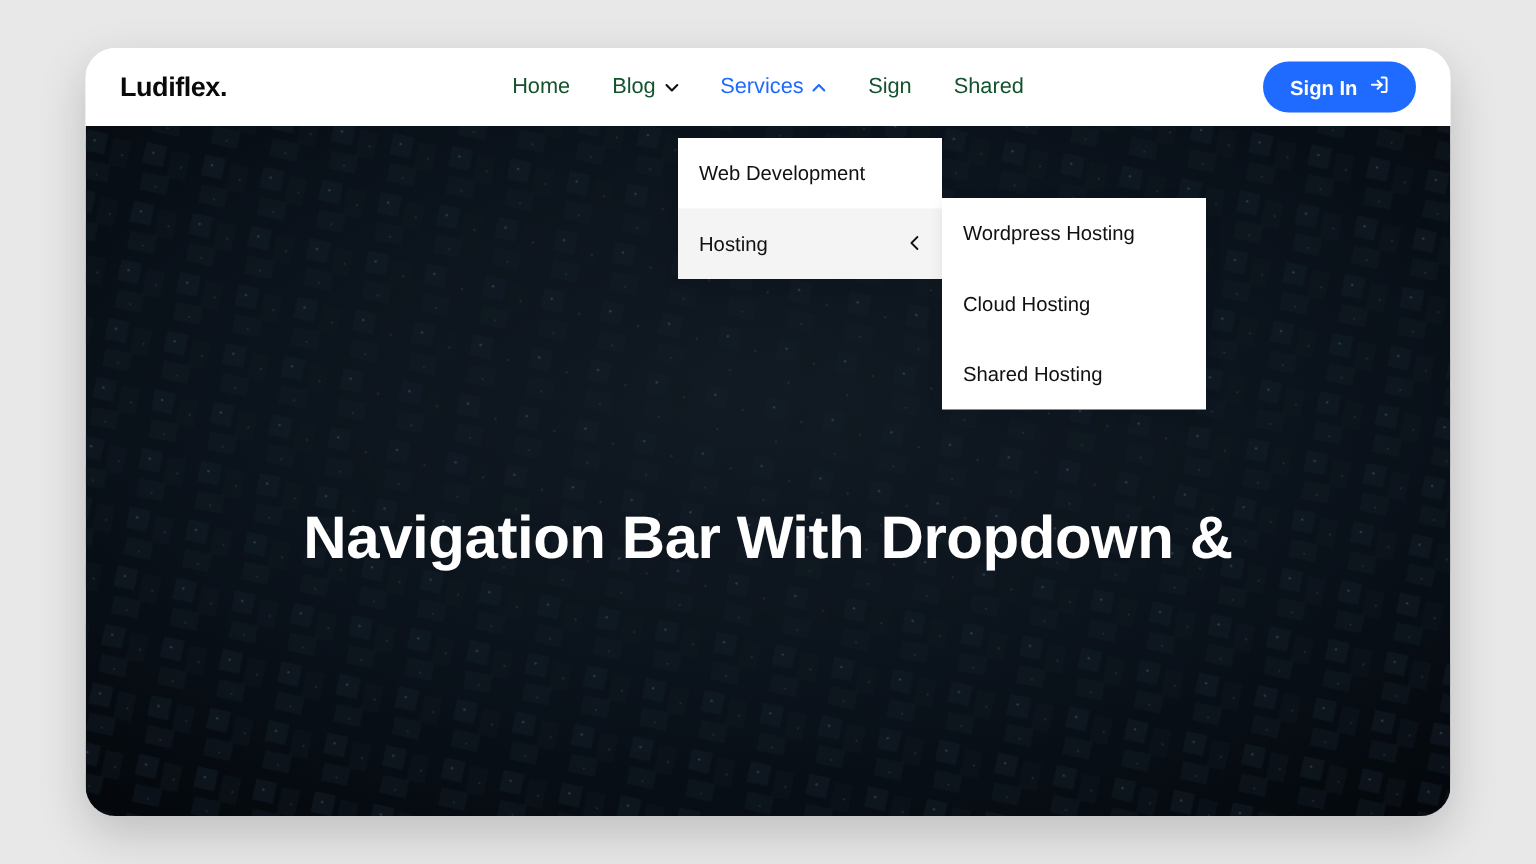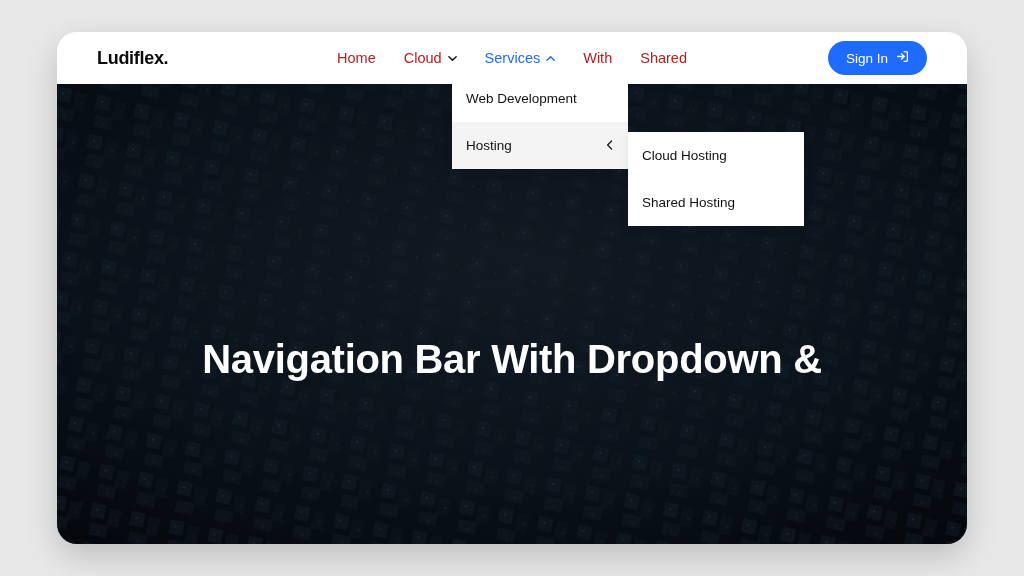--- a/index.html
+++ b/index.html
@@ -1,70 +1,70 @@
 <!DOCTYPE html>
 <html><head>
 <meta charset="utf-8">
 <style>
   * { margin: 0; padding: 0; box-sizing: border-box; font-family: 'Segoe UI', Arial, sans-serif; }
   body { background: #e8e8e8; width: 1024px; height: 576px; overflow: hidden; display: flex; align-items: center; justify-content: center; }
   .page { width: 910px; height: 512px; border-radius: 20px; overflow: hidden; box-shadow: 0 12px 32px rgba(0,0,0,0.18); position: relative; background: #fff; }
   
   
-  .navbar { background: #fff; height: 52px; display: flex; align-items: center; padding: 0 40px; position: relative; z-index: 30; }
+  .navbar { background: #fff; height: 52px; display: flex; align-items: center; padding: 0 23px; position: relative; z-index: 30; }
   .logo { font-weight: 800; font-size: 18px; letter-spacing: -0.3px; color: #0a0a0a; }
   .nav-center { position: absolute; left: 50%; transform: translateX(-50%); display: flex; gap: 28px; align-items: center; }
-  .nav-item { font-size: 14.5px; font-weight: 500; color: #b91c1c; cursor: pointer; display: inline-flex; align-items: center; gap: 6px; }
+  .nav-item { font-size: 14.5px; font-weight: 500; color: #14532d; cursor: pointer; display: inline-flex; align-items: center; gap: 6px; }
   .nav-item.active { color: #1f6bff; }
   .chev { width: 9px; height: 9px; display: inline-block; }
   .chev svg { display: block; }
-  .signin { margin-left: auto; background: #1f6bff; color: #fff; border: none; border-radius: 999px; padding: 9px 18px; font-size: 13.5px; font-weight: 400; display: inline-flex; align-items: center; gap: 8px; cursor: pointer; }
+  .signin { margin-left: auto; background: #1f6bff; color: #fff; border: none; border-radius: 999px; padding: 9px 18px; font-size: 13.5px; font-weight: 700; display: inline-flex; align-items: center; gap: 8px; cursor: pointer; }
   
   
   .hero { position: absolute; inset: 52px 0 0 0; display: flex; align-items: center; justify-content: center; }
   .hero-bg { position: absolute; inset: 0; z-index: 1; }
   .hero-title { position: relative; z-index: 2; color: #fff; font-size: 40px; font-weight: 800; text-align: center; line-height: 1.35; letter-spacing: -0.3px; margin-top: 90px; }
   
   
-  .dropdown { position: absolute; top: 43px; left: 395px; width: 176px; background: #fff; z-index: 25; box-shadow: 0 2px 10px rgba(0,0,0,0.08); }
+  .dropdown { position: absolute; top: 60px; left: 395px; width: 176px; background: #fff; z-index: 25; box-shadow: 0 2px 10px rgba(0,0,0,0.08); }
   .dd-item { padding: 16px 14px; font-size: 13.5px; font-weight: 500; color: #111; cursor: pointer; display: flex; align-items: center; justify-content: space-between; }
   .dd-item.hover { background: #f4f4f4; text-align: right; }
   
   
   .sub-dropdown { position: absolute; top: 100px; left: 571px; width: 176px; background: #fff; z-index: 25; box-shadow: 0 2px 10px rgba(0,0,0,0.08); }
   
   
   .hero-bg svg { width: 100%; height: 100%; display: block; }
 </style>
 </head>
 <body>
 
 <div class="page">
 
   <nav class="navbar">
     <div class="logo">Ludiflex.</div>
     <div class="nav-center">
       <span class="nav-item">Home</span>
       <span class="nav-item">
-        <span>Cloud</span>
+        <span>Blog</span>
         <span class="chev">
           <svg viewBox="0 0 10 10">
               <path d="M1 3 L5 7 L9 3" fill="none" stroke="#111" stroke-width="1.6" stroke-linecap="round" stroke-linejoin="round"></path>
             </svg>
         </span>
       </span>
       <span class="nav-item active">
         <span>Services</span>
         <span class="chev">
           <svg viewBox="0 0 10 10">
               <path d="M1 7 L5 3 L9 7" fill="none" stroke="#1f6bff" stroke-width="1.6" stroke-linecap="round" stroke-linejoin="round"></path>
             </svg>
         </span>
       </span>
-      <span class="nav-item">With</span>
+      <span class="nav-item">Sign</span>
       <span class="nav-item">Shared</span>
     </div>
     <button class="signin">
       <span>Sign In</span>
       <span>
         <svg width="13" height="13" viewBox="0 0 24 24" fill="none" stroke="#fff" stroke-width="2.4" stroke-linecap="round" stroke-linejoin="round">
             <path d="M15 3h4a2 2 0 0 1 2 2v14a2 2 0 0 1-2 2h-4"></path>
             <polyline points="10 17 15 12 10 7"></polyline>
             <line x1="15" y1="12" x2="3" y2="12"></line>
           </svg>
@@ -110,20 +110,23 @@
       <span>
         <svg width="8" height="10" viewBox="0 0 10 12">
             <path d="M7 1 L2 6 L7 11" fill="none" stroke="#111" stroke-width="1.5" stroke-linecap="round" stroke-linejoin="round"></path>
           </svg>
       </span>
     </div>
   </div>
 
   <div class="sub-dropdown">
     <div class="dd-item">
+      <span>Wordpress Hosting</span>
+    </div>
+    <div class="dd-item">
       <span>Cloud Hosting</span>
     </div>
     <div class="dd-item">
       <span>Shared Hosting</span>
     </div>
   </div>
 
 </div>
 
 </body></html>

